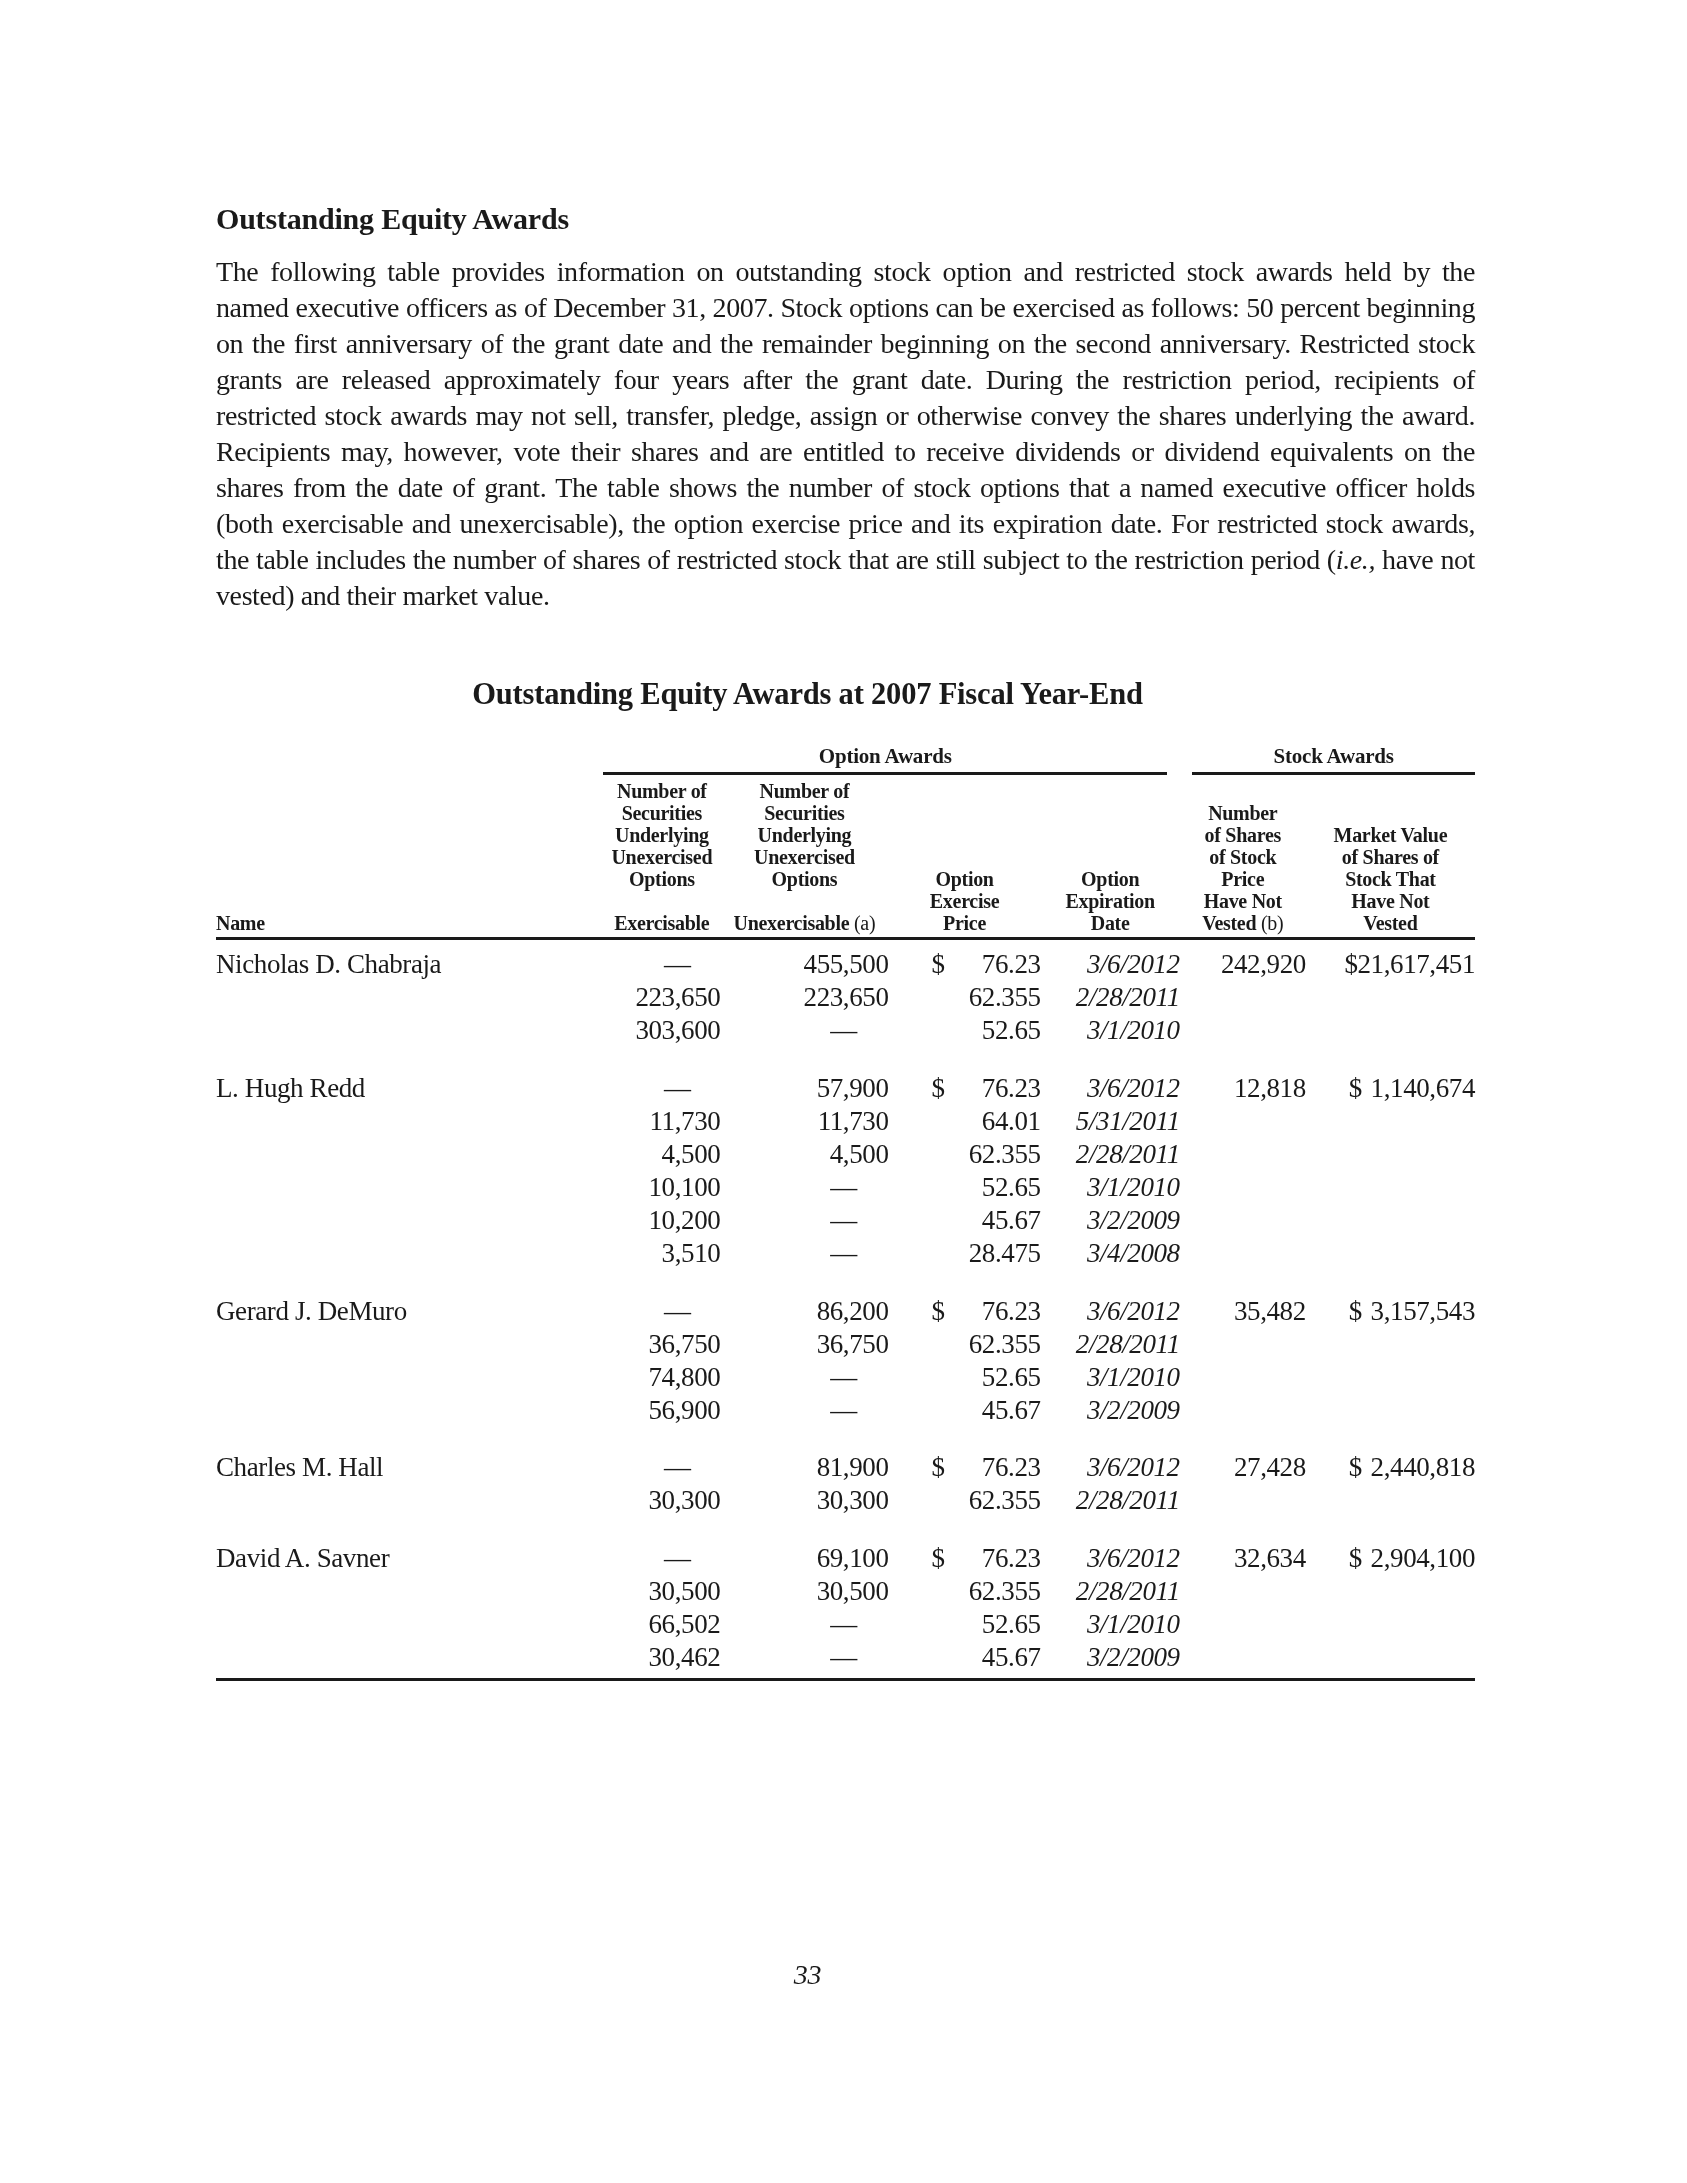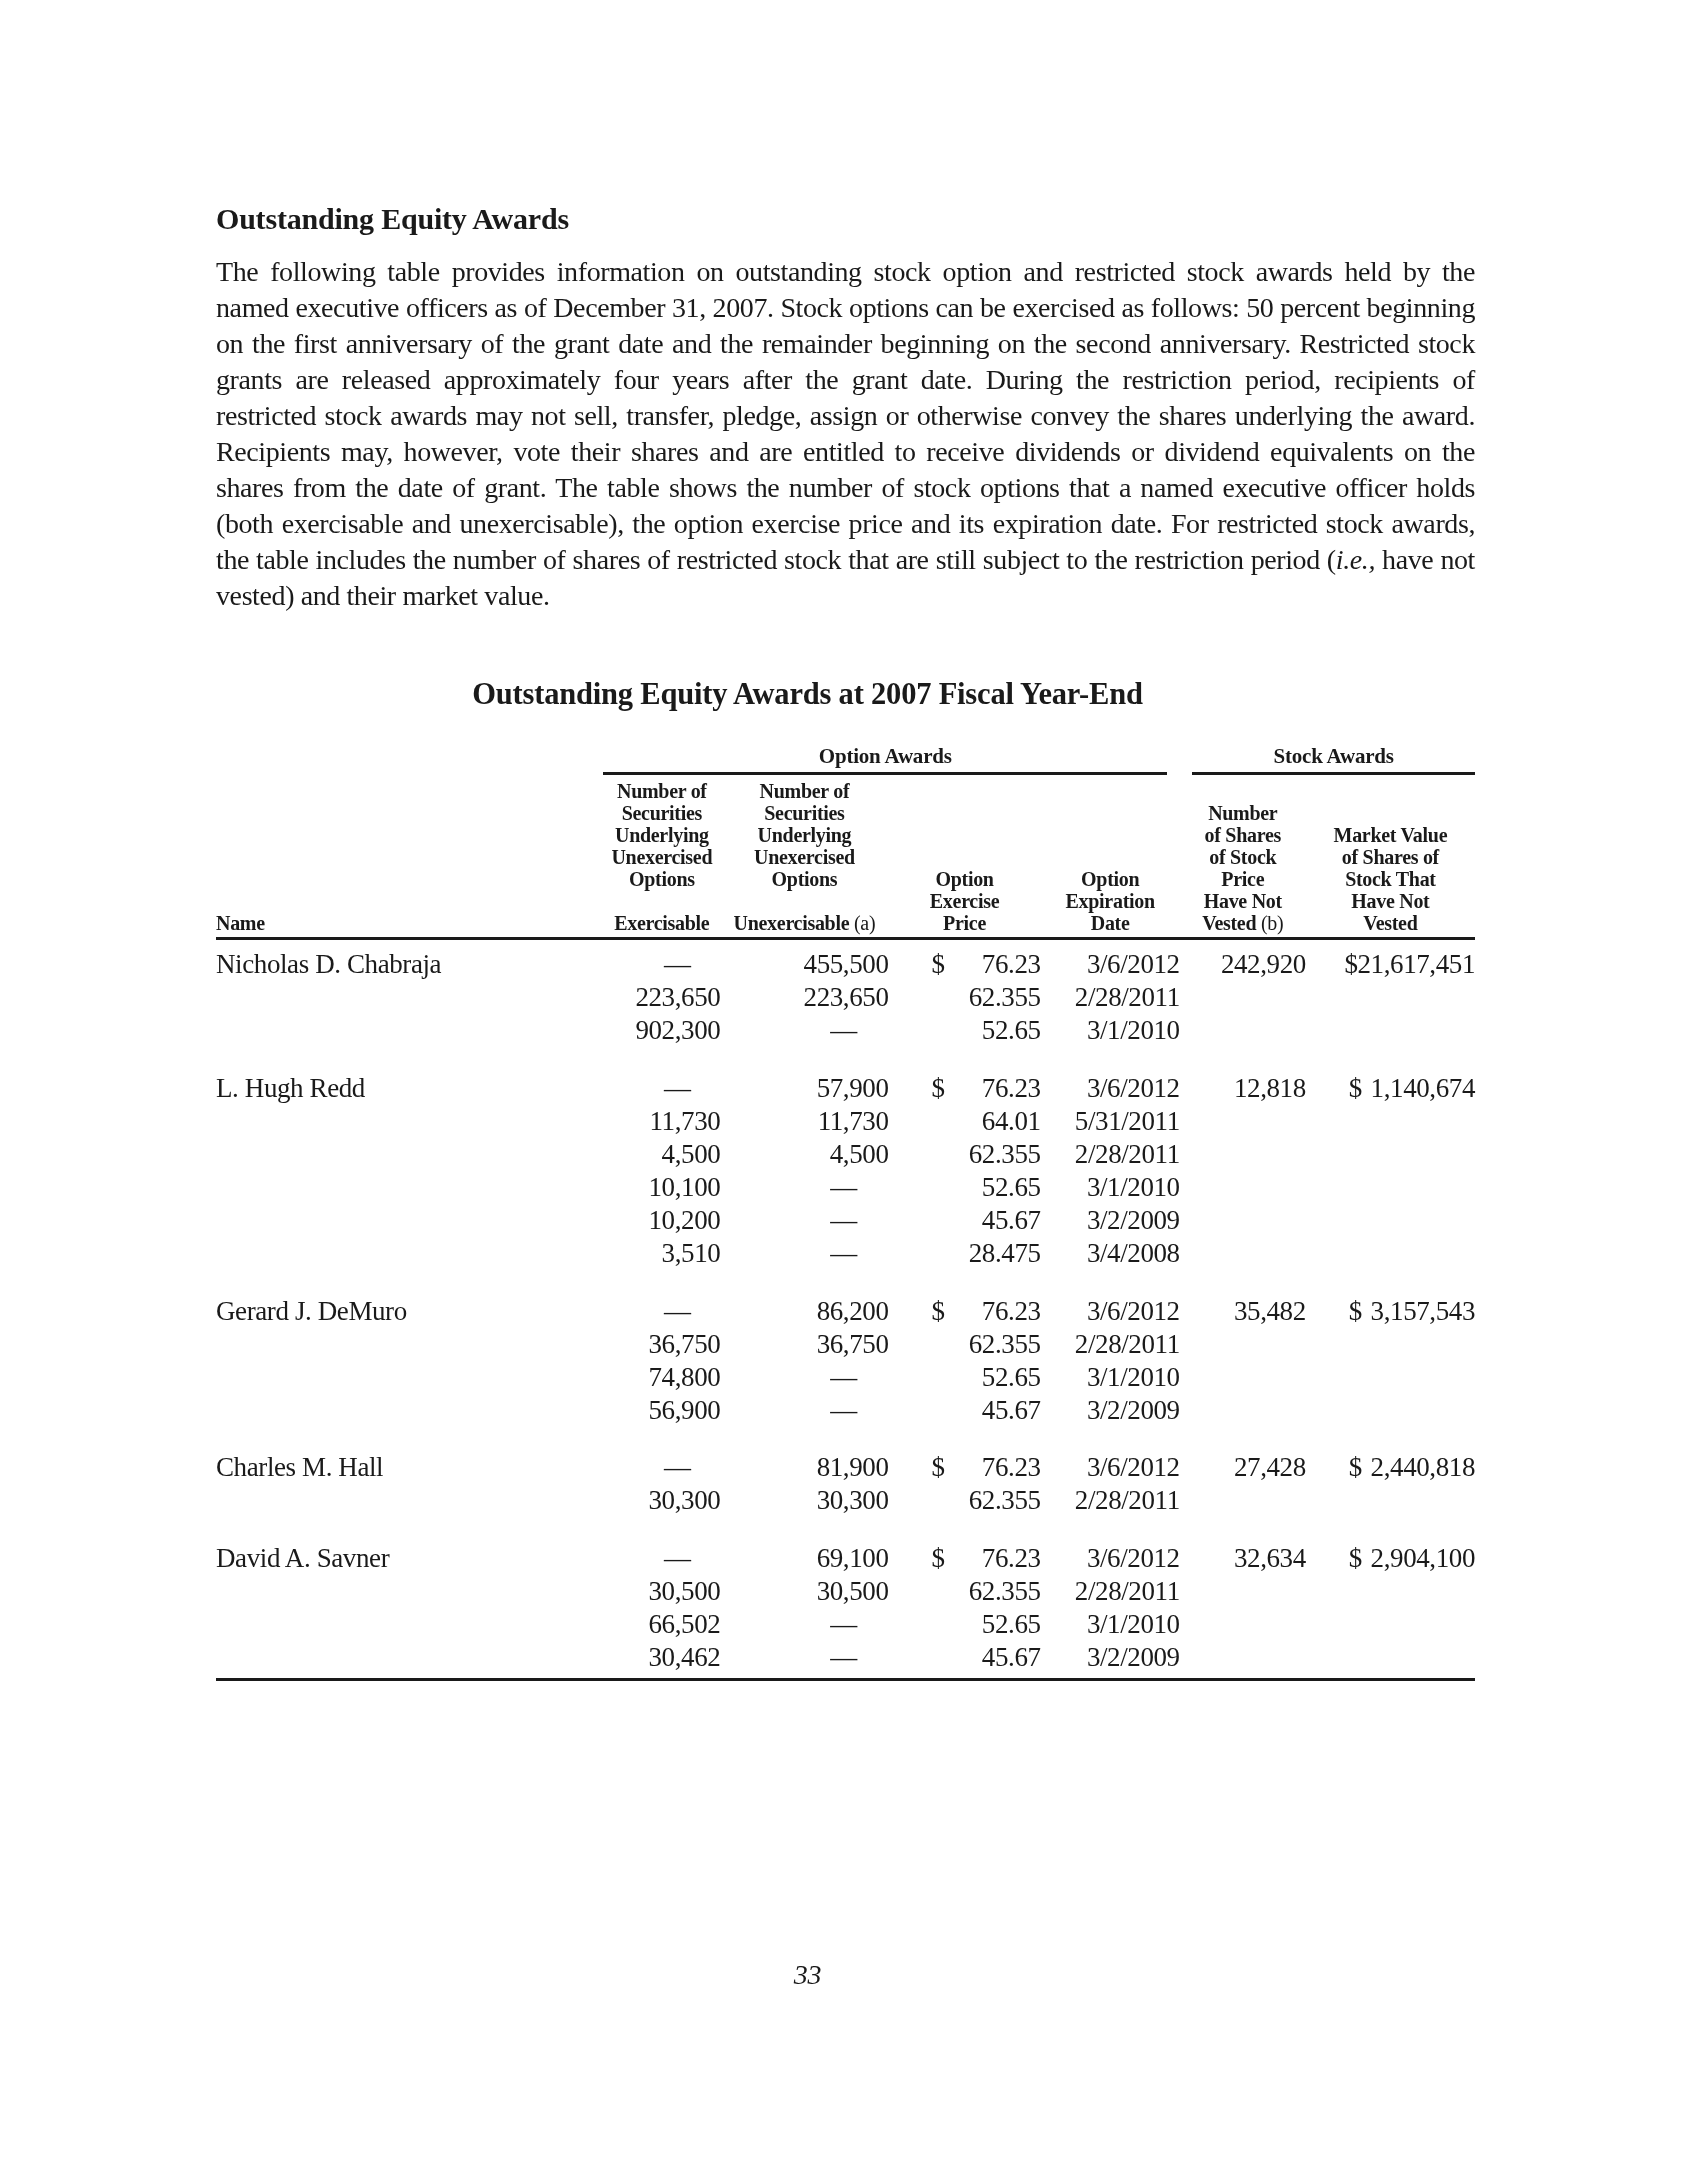--- a/index.html
+++ b/index.html
@@ -56,21 +56,21 @@
   .eq-table td.name { text-align: left; }
   .eq-table tr.first td { padding-top: 8.2px; }
   .eq-table tr.spacer td { height: 16.5px; line-height: 16.5px; }
   .eq-table tr.last td { border-bottom: 3.3px solid #1a1a1a; padding-bottom: 4px; }
   .dollar { float: left; }
   .td-price .dollar { margin-left: 43px; }
   .td-mv .dollar { margin-left: 43px; }
   .dash { display: inline-block; width: 30px; text-align: center; }
   .td-ex .dash { margin-right: 28px; }
   .td-unex .dash { margin-right: 30px; }
-  .td-date { padding-right: 0; }
+  .td-date { padding-right: 0; font-style: italic; }
 
   .page-number {
     position: absolute; top: 1959px; left: 0; width: 1259px; text-align: center;
     font-size: 28px; margin: 0; letter-spacing: -0.2px; font-style: italic;
   }
   .page-number span { position: relative; left: -38px; }
 </style>
 </head>
 <body>
 
@@ -157,21 +157,21 @@
           <td class="name"></td>
           <td class="td-ex"><span>223,650</span></td>
           <td class="td-unex"><span>223,650</span></td>
           <td class="td-price"><span>62.355</span></td>
           <td class="td-date"><span>2/28/2011</span></td>
           <td class="td-shares"></td>
           <td class="td-mv"></td>
         </tr>
         <tr>
           <td class="name"></td>
-          <td class="td-ex"><span>902,300</span></td>
+          <td class="td-ex"><span>303,600</span></td>
           <td class="td-unex"><span class="dash">—</span></td>
           <td class="td-price"><span>52.65</span></td>
           <td class="td-date"><span>3/1/2010</span></td>
           <td class="td-shares"></td>
           <td class="td-mv"></td>
         </tr>
         <tr class="spacer">
           <td colspan="7"></td>
         </tr>
         <tr class="first">

